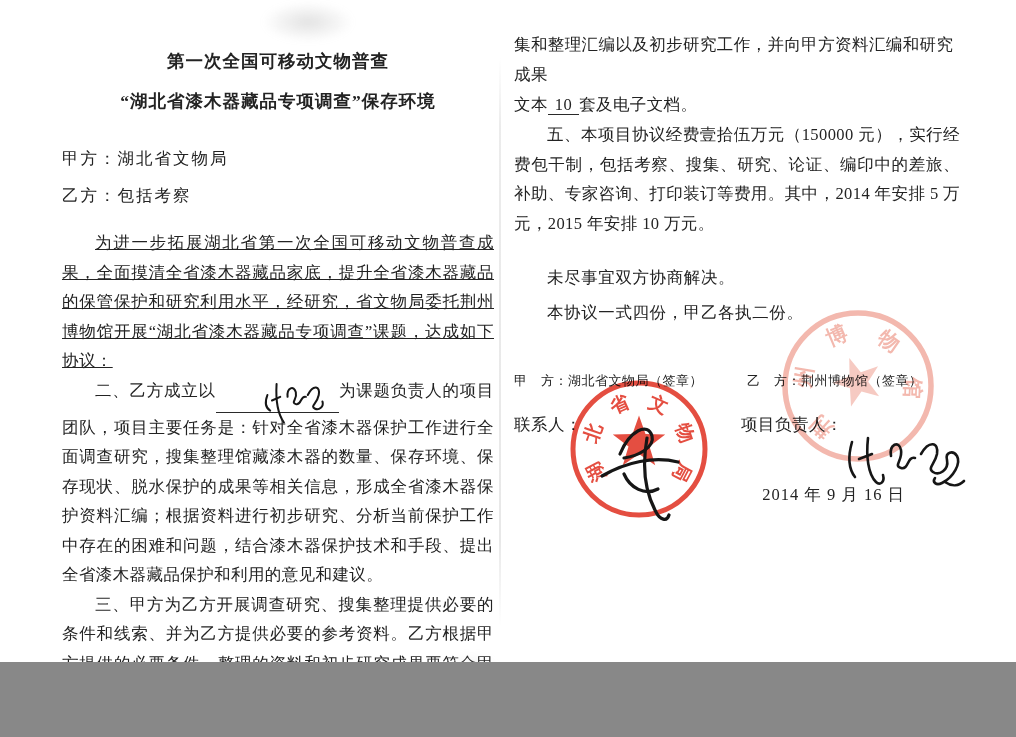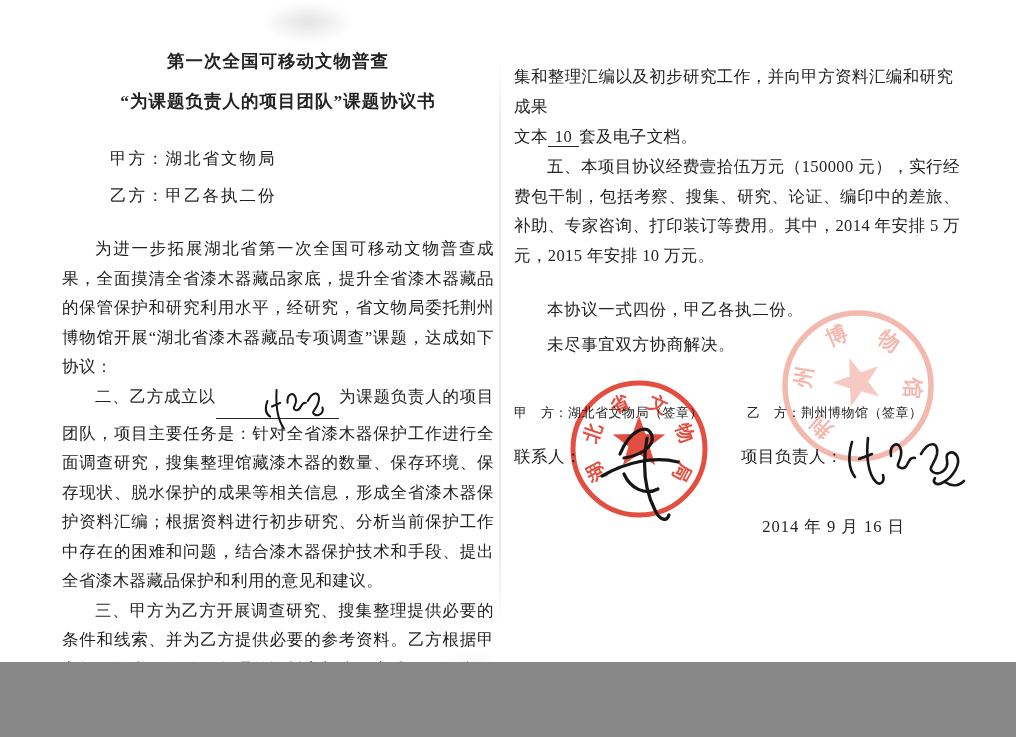--- a/index.html
+++ b/index.html
@@ -3,27 +3,27 @@
 <meta charset="utf-8">
 <style>
   html,body{margin:0;padding:0;background:#888;}
   .scan{
     position:relative;width:1016px;height:662px;background:#ffffff;
     font-family:"Liberation Serif","DejaVu Serif",serif;
     color:#232323;overflow:hidden;margin:0 auto;
   }
   .page{position:absolute;}
   .page-left{left:62px;top:46px;width:432px;}
-  .page-right{left:514px;top:62px;width:446px;}
+  .page-right{left:514px;top:30px;width:446px;}
   .title{text-align:center;font-weight:bold;font-size:17.5px;line-height:30px;letter-spacing:1px;}
   .title.t2{margin-top:10px;}
-  .party-block{margin-top:24px;font-size:16.5px;line-height:37px;letter-spacing:2px;margin-left:48px;}
+  .party-block{margin-top:24px;font-size:16.5px;line-height:37px;letter-spacing:2px;}
   .para{font-size:16.5px;line-height:29.5px;text-align:justify;letter-spacing:0.4px;margin:0;}
   .indent{text-indent:2em;}
-  .intro{margin-top:20px;}
+  .intro{margin-top:14px;text-decoration:underline;}
   .blank{display:inline-block;border-bottom:1.2px solid #2a2a2a;padding:0 12px;line-height:1.1;text-align:center;}
   .blank.narrow{padding:0 7px;}
   .cont-line{font-size:16.5px;line-height:30px;letter-spacing:0.4px;margin:0;}
   .closing{font-size:16.5px;line-height:35px;letter-spacing:0.6px;text-indent:2em;margin:0;}
   .closing-block{margin-top:22px;}
   .sign-row{margin-top:42px;font-size:13px;letter-spacing:0.5px;display:flex;}
   .sign-row .col-a{width:200px;flex:none;}
   .sign-row .col-b{margin-left:33px;}
   .contact-row{margin-top:24px;font-size:16.5px;letter-spacing:0.5px;display:flex;}
   .contact-row .col-a{width:227px;flex:none;}
@@ -50,25 +50,25 @@
   .inline-sig{display:inline-block;vertical-align:-16px;overflow:visible;}
   .inline-sig path{fill:none;stroke:#161616;stroke-linecap:round;stroke-linejoin:round;}
 </style>
 </head>
 <body>
 
 <div class="scan">
 
   <div class="page page-left">
     <div class="title t1">第一次全国可移动文物普查</div>
-    <div class="title t2">“为课题负责人的项目团队”课题协议书</div>
+    <div class="title t2">“湖北省漆木器藏品专项调查”保存环境</div>
 
     <div class="party-block">
       <div>甲方：湖北省文物局</div>
-      <div>乙方：甲乙各执二份</div>
+      <div>乙方：包括考察</div>
     </div>
 
     <p class="para indent intro">为进一步拓展湖北省第一次全国可移动文物普查成果，全面摸清全省漆木器藏品家底，提升全省漆木器藏品的保管保护和研究利用水平，经研究，省文物局委托荆州博物馆开展“湖北省漆木器藏品专项调查”课题，达成如下协议：</p>
 
     <p class="para indent"><span>二、乙方成立以</span><span class="blank"><svg class="inline-sig" width="66" height="34" viewBox="0 0 72 36" overflow="visible">
         <g stroke-width="2.2">
           <path d="M7,18 C4,26 5,32 10,35"></path>
           <path d="M12,24 L21,20"></path>
           <path d="M17,6 C16,22 18,38 25,48"></path>
           <path d="M29,20 C28,10 36,7 38,15 C40,23 32,26 38,28 C44,30 43,18 49,20"></path>
@@ -80,22 +80,22 @@
 
   </div>
 
   <div class="page page-right">
     <p class="cont-line">集和整理汇编以及初步研究工作，并向甲方资料汇编和研究成果</p>
     <p class="cont-line"><span>文本</span><span class="blank narrow">10</span><span>套及电子文档。</span></p>
 
     <p class="para indent">五、本项目协议经费壹拾伍万元（150000 元），实行经费包干制，包括考察、搜集、研究、论证、编印中的差旅、补助、专家咨询、打印装订等费用。其中，2014 年安排 5 万元，2015 年安排 10 万元。</p>
 
     <div class="closing-block">
+      <p class="closing">未尽事宜双方协商解决。</p>
       <p class="closing">本协议一式四份，甲乙各执二份。</p>
-      <p class="closing">未尽事宜双方协商解决。</p>
     </div>
 
     <div class="sign-row">
       <span class="col-a">甲　方：湖北省文物局（签章）</span>
       <span class="col-b">乙　方：荆州博物馆（签章）</span>
     </div>
 
     <div class="contact-row">
       <span class="col-a">联系人：</span>
       <span class="col-b">项目负责人：</span>

